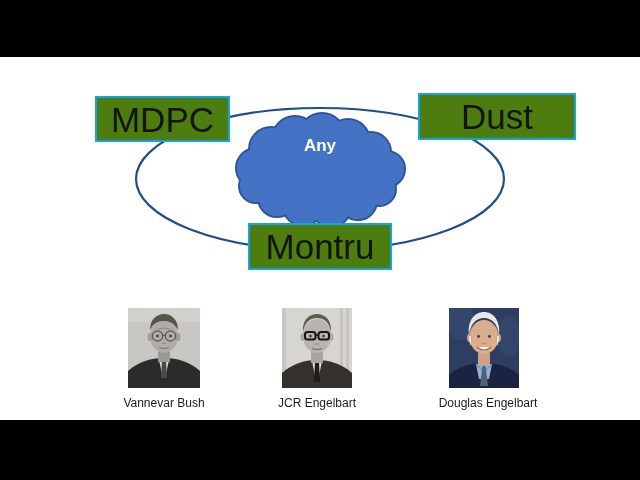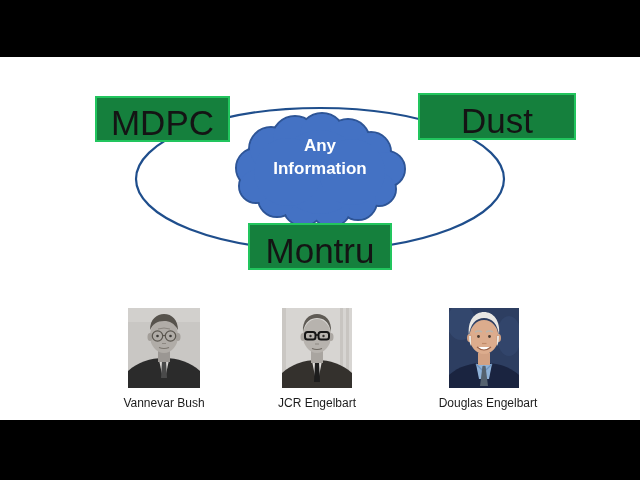--- a/index.html
+++ b/index.html
@@ -5,22 +5,22 @@
   html,body{margin:0;padding:0;background:#000;}
   .canvas{
     position:relative;width:640px;height:480px;overflow:hidden;
     background:#ffffff;font-family:"Liberation Sans", sans-serif;
   }
   .bar{position:absolute;left:0;width:640px;background:#000;}
   .bar.top{top:0;height:57px;}
   .bar.bottom{top:420px;height:60px;}
   .diagram{position:absolute;left:0;top:0;}
   .node{
-    position:absolute;box-sizing:border-box;background:#15803d;
-    border:2px solid #22c55e;display:flex;align-items:flex-end;justify-content:center;
+    position:absolute;box-sizing:border-box;background:#4d7c0f;
+    border:2px solid #0ea5e9;display:flex;align-items:center;justify-content:center;
     color:#141414;font-size:35px;line-height:1;
   }
   .node-mdpc{left:95px;top:96px;width:135px;height:46px;}
   .node-dust{left:418px;top:93px;width:158px;height:47px;}
   .node-montru{left:248px;top:223px;width:144px;height:47px;}
   .cloud-text{
     position:absolute;left:240px;top:134px;width:160px;text-align:center;
     color:#ffffff;font-weight:bold;font-size:17px;line-height:23px;
   }
   .photo{position:absolute;width:72px;height:80px;}
@@ -85,21 +85,20 @@
   </div>
   <div class="node node-dust">
     <span>Dust</span>
   </div>
   <div class="node node-montru">
     <span>Montru</span>
   </div>
 
   <div class="cloud-text">
     <div>Any</div>
-    <div>Information</div>
   </div>
 
   <svg class="photo photo-bush" width="72" height="80" viewBox="0 0 72 80">
     <rect width="72" height="80" fill="#c9c7c4"></rect>
     <rect width="72" height="14" fill="#d2d0cd"></rect>
     <path d="M0,80 L0,63 C10,54 22,50 36,50 C50,50 62,54 72,63 L72,80 Z" fill="#2b2b2b"></path>
     <polygon points="31,52 41,52 38,66 34,66" fill="#d9d7d4"></polygon>
     <polygon points="34,53 38,53 39,70 33,70" fill="#4a4a4a"></polygon>
     <rect x="30" y="40" width="12" height="14" fill="#9b9793"></rect>
     <ellipse cx="36" cy="28" rx="14" ry="17" fill="#b0aca7"></ellipse>

